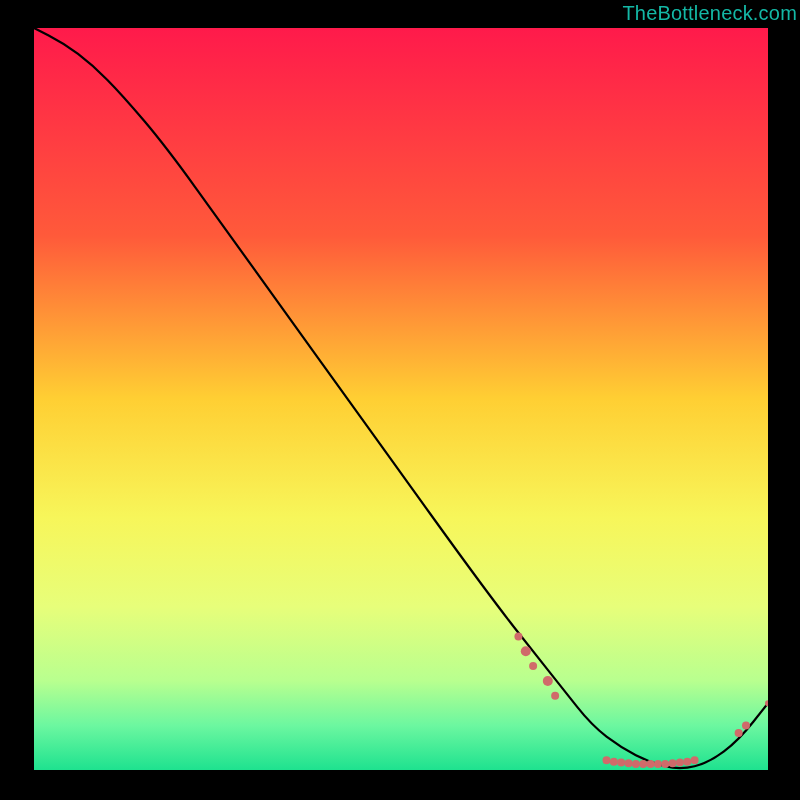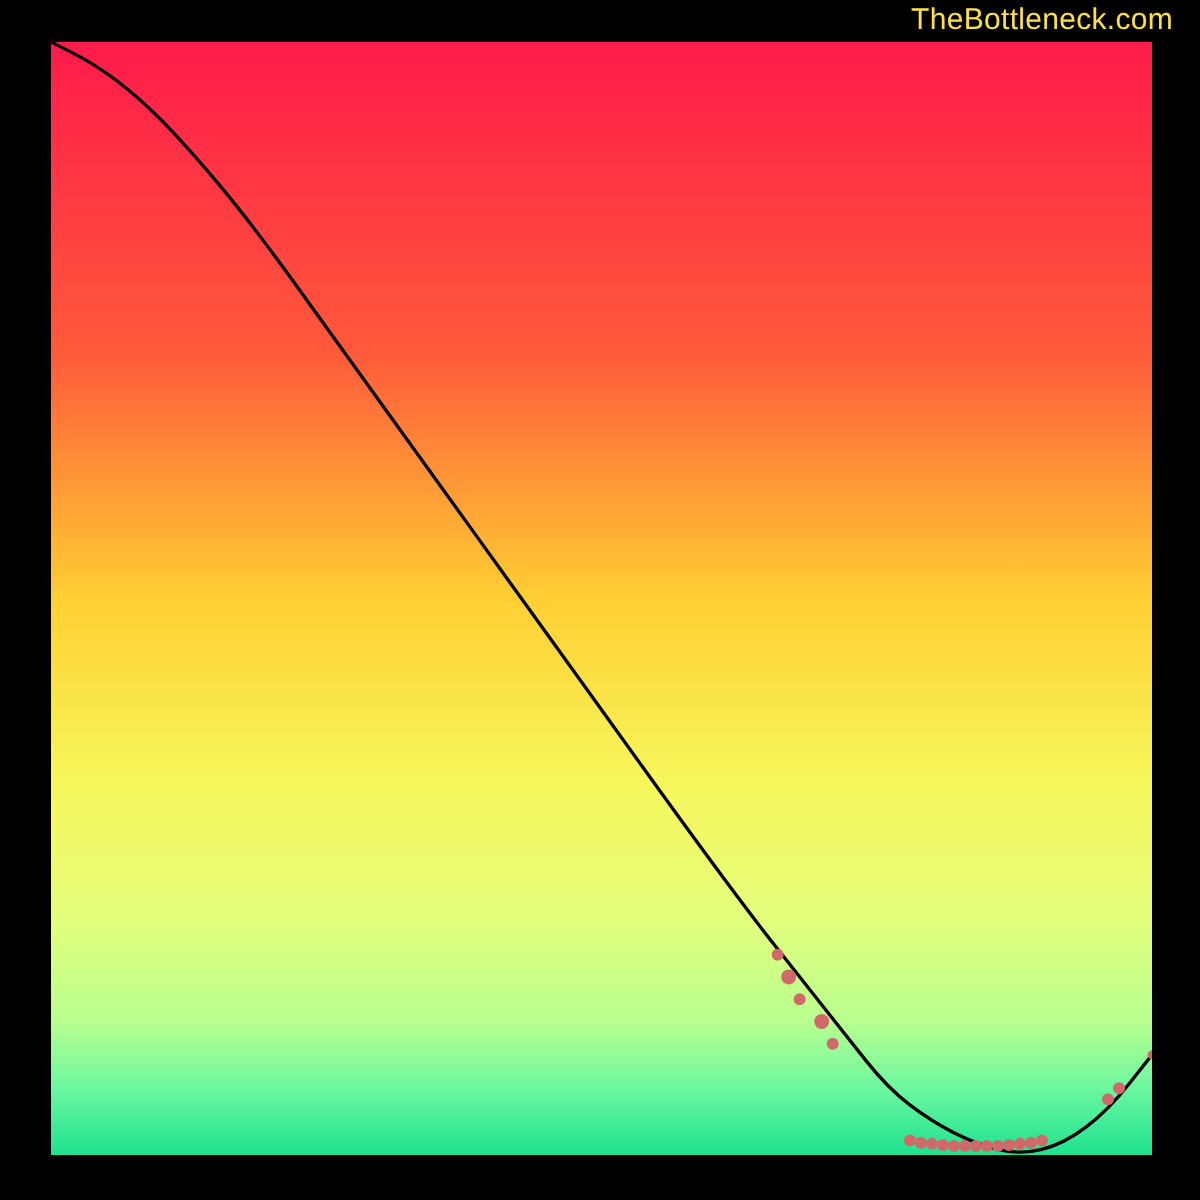--- a/index.html
+++ b/index.html
@@ -13,22 +13,22 @@
   }
   .frame {
     position: relative;
     width: 800px;
     height: 800px;
     background: #000;
   }
   .watermark {
     position: absolute;
     top: 2px;
-    right: 18px;
-    color: #fde047;
+    right: 3px;
+    color: #14b8a6;
     font-size: 20px;
     font-weight: 500;
     z-index: 5;
     letter-spacing: 0.2px;
   }
   .plot {
     position: absolute;
     left: 34px;
     top: 28px;
     width: 734px;

